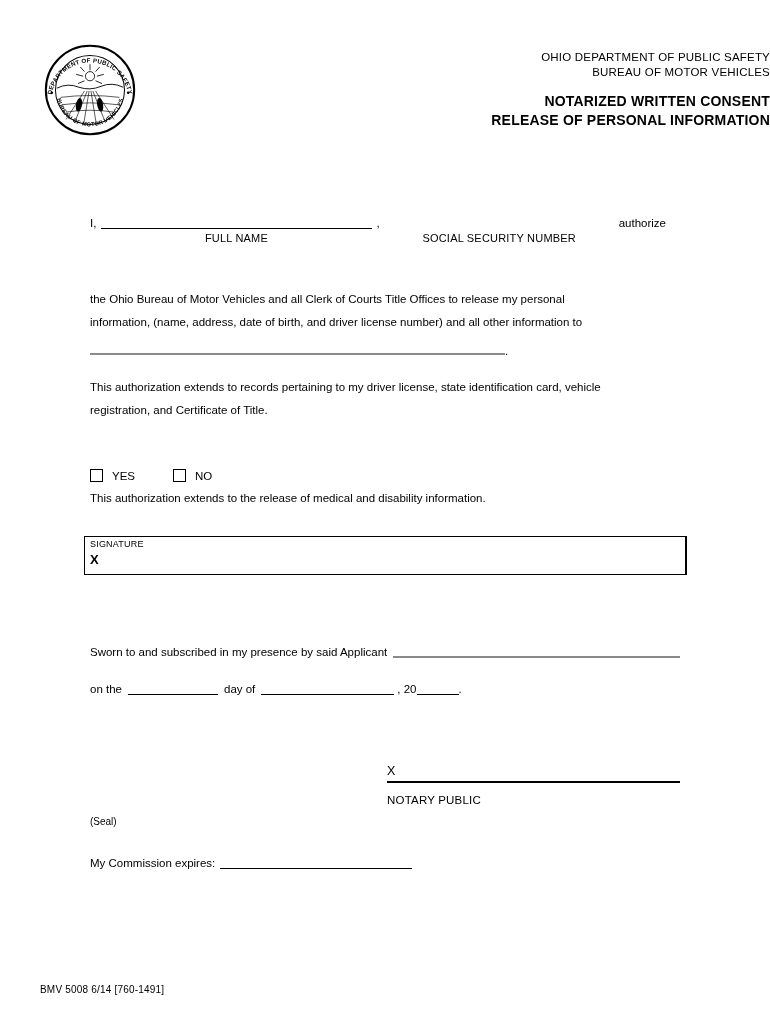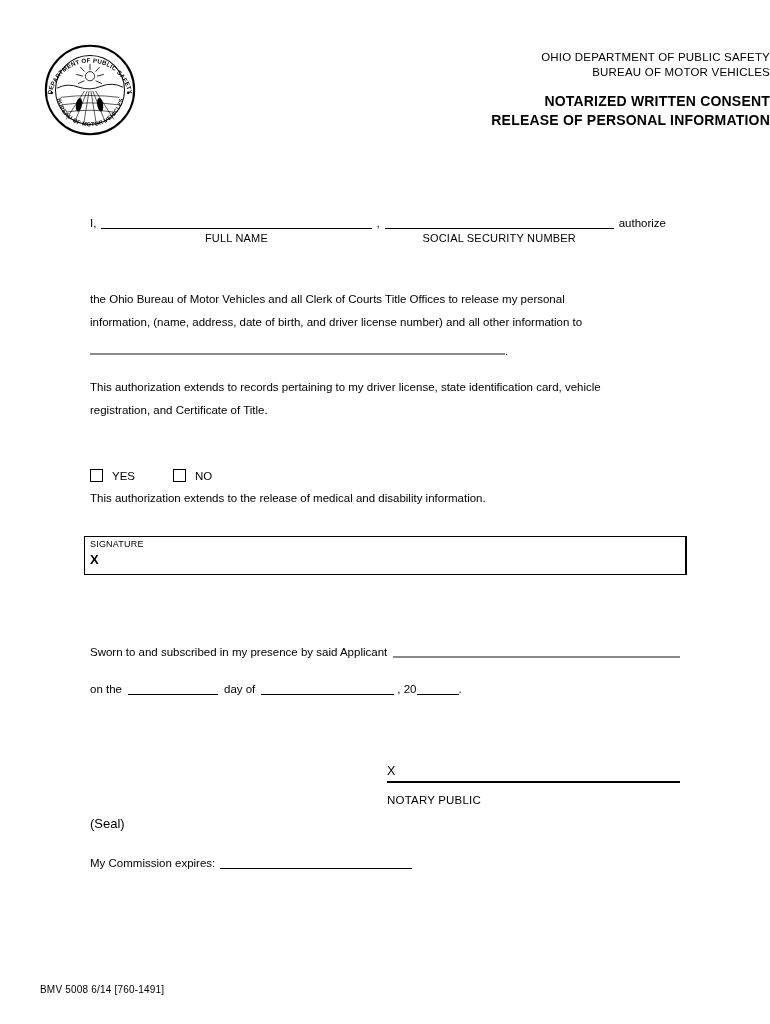--- a/index.html
+++ b/index.html
@@ -13,21 +13,21 @@
   .header-text { position:absolute; left:12px; right:0; top:50px; text-align:right; }
   .agency-line { font-size:11.5px; line-height:15px; letter-spacing:0.2px; }
   .form-title { margin-top:12px; font-size:14px; font-weight:bold; line-height:18.5px; letter-spacing:0.2px; }
   
   .opening-row { position:absolute; left:90px; width:576px; top:216px; display:flex; align-items:flex-start; font-size:11.5px; }
   .opening-row > span { line-height:15px; white-space:pre; }
   .blank-wrap { display:flex; flex-direction:column; margin:0 5px; }
   .blank-wrap .rule { height:13px; border-bottom:1px solid #000; }
   .blank-wrap .caption { font-size:11px; text-align:center; padding-top:3px; letter-spacing:0.2px; }
   .bw-name { flex:1.18; }
-  .bw-ssn  { flex:1.0; }
+  .bw-ssn  { flex:1.0;align-items:center; }
   
   .para { position:absolute; left:90px; width:590px; font-size:11.5px; line-height:23px; }
   .p1 { top:288px; }
   .p2 { top:376px; }
   .p3 { top:447px;margin-top:40px; }
   .fill-line { display:inline-block; border-bottom:2px solid #8a8a8a; height:12px; vertical-align:baseline; }
   .recipient-row { margin-top:6px; }
   .recipient-line { width:415px; }
   
   .checkbox-row { position:absolute; left:90px; top:469px; display:flex; align-items:center; font-size:11.5px; }
@@ -46,21 +46,21 @@
   .sworn-row1 .rule { flex:1; height:13px; border-bottom:2px solid #8a8a8a; margin-left:6px; }
   .sworn-row2 { position:absolute; left:90px; top:682px; display:flex; align-items:flex-start; font-size:11.5px; }
   .sworn-row2 > span { line-height:15px; white-space:pre; }
   .sworn-row2 .rule { height:13px; border-bottom:1px solid #000; }
   .rule-day { width:90px; margin:0 6px; }
   .rule-month { width:133px; margin:0 3px 0 6px; }
   .rule-year { width:42px; }
   .notary-sig { position:absolute; left:387px; top:763px; width:293px; }
   .notary-x-line { border-bottom:2px solid #000; font-size:12.5px; line-height:17px; padding-bottom:1px; }
   .notary-caption { font-size:11.5px; padding-top:11px; letter-spacing:0.2px; }
-  .seal-note { position:absolute; left:90px; top:816px; font-size:13px; }
+  .seal-note { position:absolute; left:90px; top:816px; font-size:10px; }
   .commission-row { position:absolute; left:90px; top:856px; display:flex; align-items:flex-start; font-size:11.5px; }
   .commission-row > span { line-height:15px; white-space:pre; }
   .rule-commission { width:192px; height:13px; border-bottom:1px solid #000; margin-left:5px; }
   
   .form-number { position:absolute; left:40px; top:984px; font-size:10px; letter-spacing:0.2px; }
 </style>
 </head>
 <body>
 
 <div class="page">

